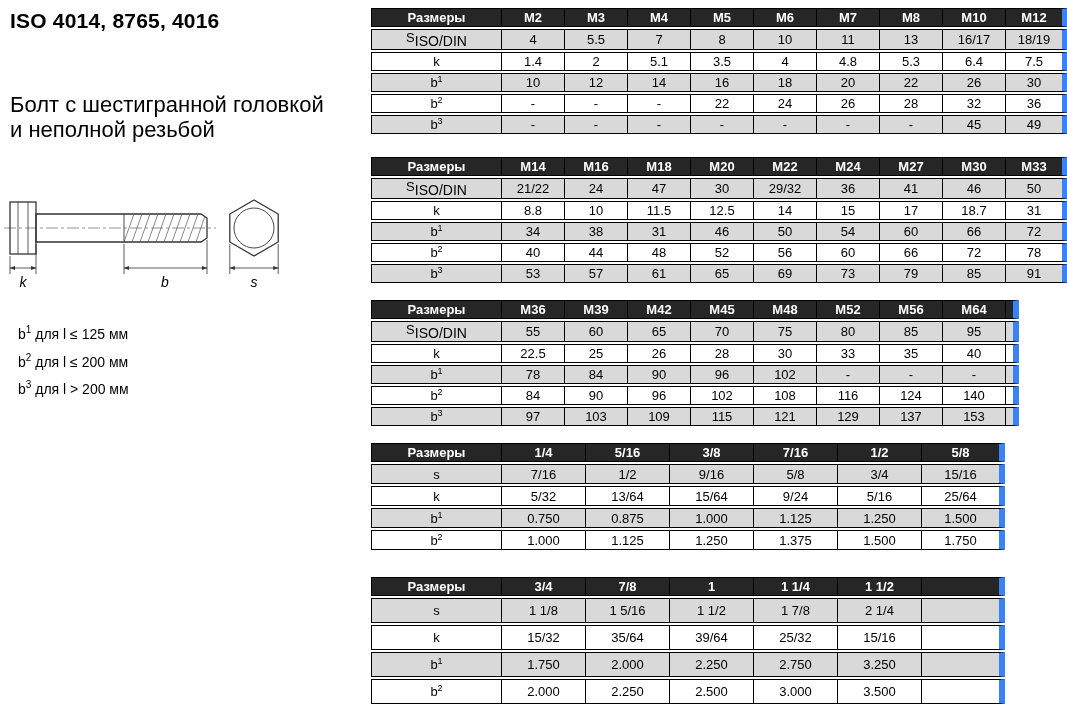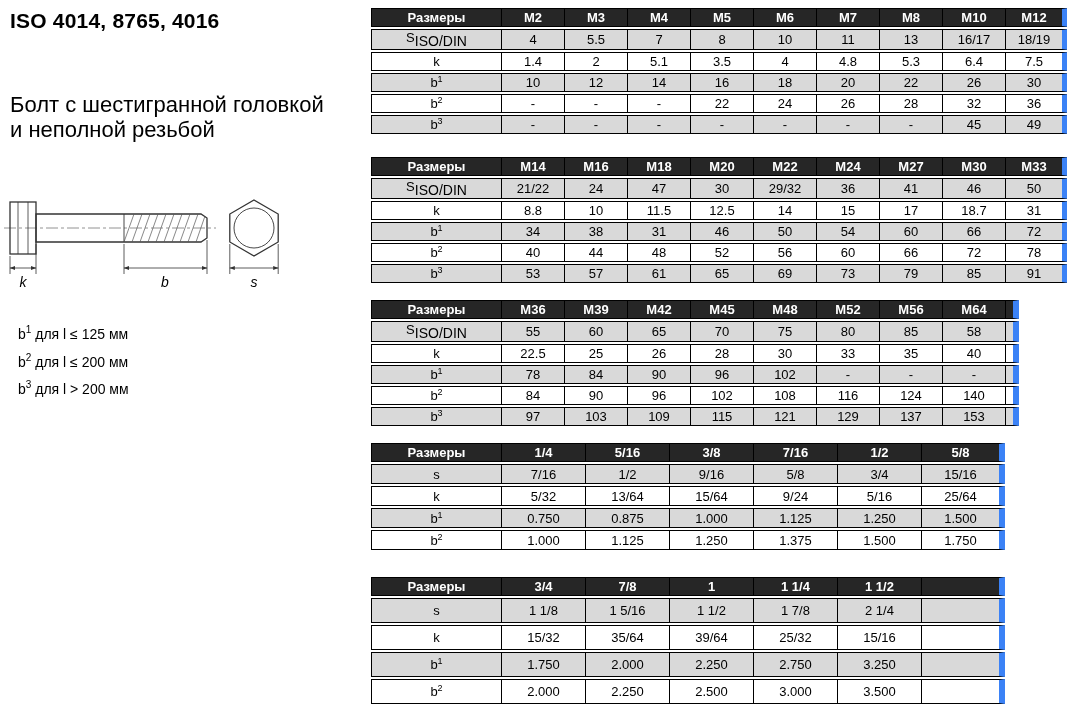--- a/index.html
+++ b/index.html
@@ -301,21 +301,21 @@
       <tbody>
         <tr class="row-odd">
           <td><span>S</span><sub>ISO/DIN</sub></td>
           <td>55</td>
           <td>60</td>
           <td>65</td>
           <td>70</td>
           <td>75</td>
           <td>80</td>
           <td>85</td>
-          <td>58</td>
+          <td>95</td>
           <td></td>
         </tr>
         <tr class="row-even">
           <td><span>k</span></td>
           <td>22.5</td>
           <td>25</td>
           <td>26</td>
           <td>28</td>
           <td>30</td>
           <td>33</td>

